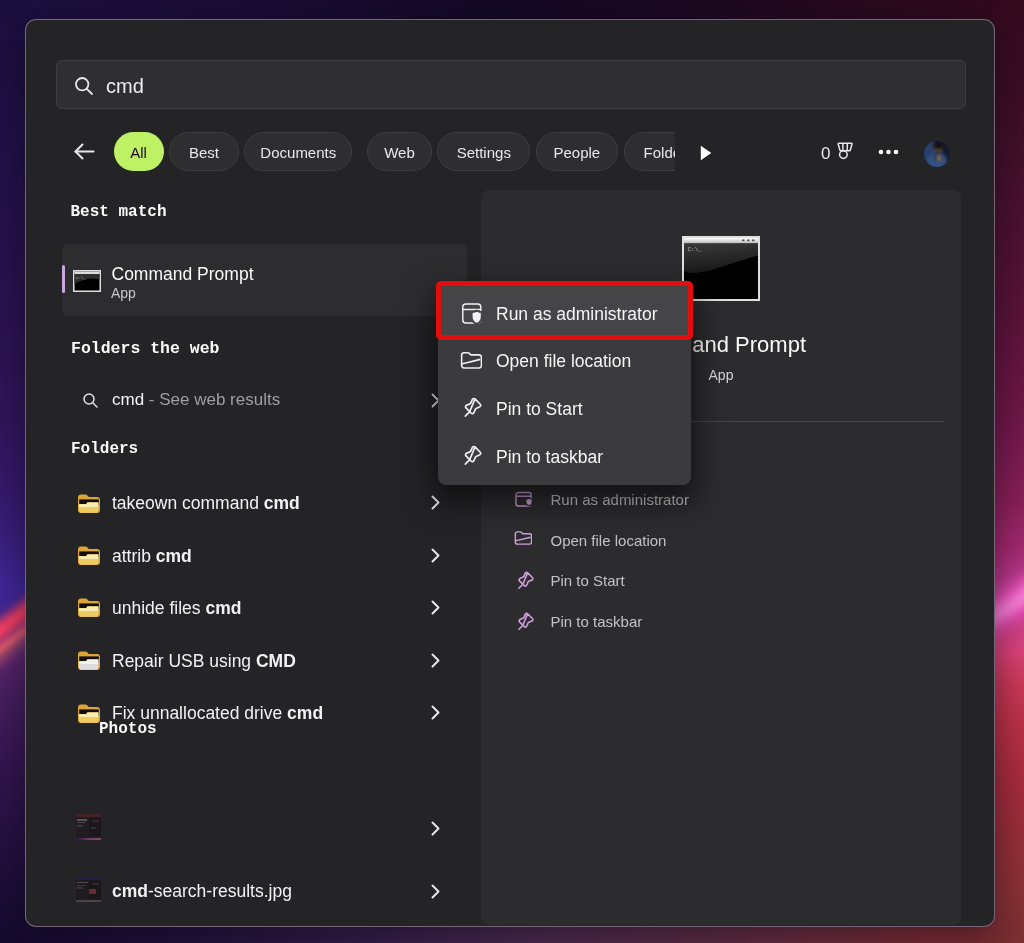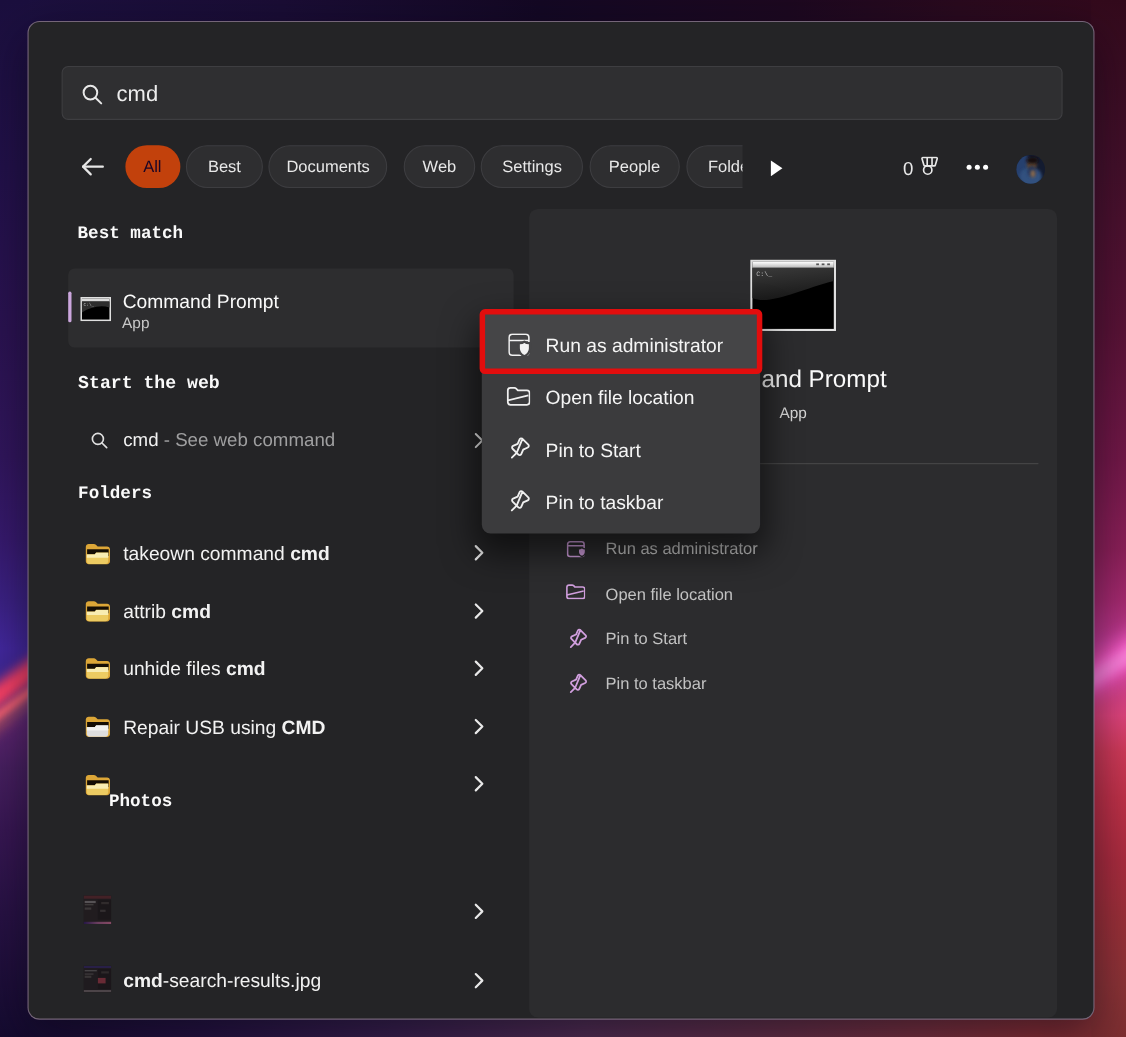--- a/index.html
+++ b/index.html
@@ -23,21 +23,21 @@
 
   
   #searchbox { left:30px; top:40px; width:910px; height:49px; background:#2f2f31;
     border:1px solid #3e3e41; border-radius:6px; }
   #searchtext { left:80px; top:55px; font-size:20px; color:#ededed; }
 
   
   .chip { position:absolute; top:112px; height:39px; border-radius:20px; background:#2e2e30;
     border:1px solid #3d3d40; color:#e8e8e8; font-size:15px; text-align:center; }
   .chip span { position:absolute; left:0; right:0; top:50%; transform:translateY(-50%); }
-  #chip-all { background:#c2410c; border:none; color:#1a0526; }
+  #chip-all { background:#bef264; border:none; color:#1a0526; }
   #topoverlay { left:649px; top:105px; width:300px; height:55px; background:#242426; }
 
   
   #rpanel { left:455px; top:170px; width:480px; height:735px; background:#2c2c2e; border-radius:8px; }
 
   
   #bmcard { left:36px; top:224px; width:405px; height:72px; background:#2d2d2f; border-radius:6px; }
   #bmaccent { left:36px; top:245px; width:3px; height:28px; background:#cba6dd; border-radius:2px; }
 
   .h15 { position:absolute; font-size:16px; font-weight:bold; color:#fafafa;font-family:Liberation Mono, monospace; }
@@ -192,29 +192,29 @@
     <div id="bmaccent" class="abs"></div>
     <div class="abs" style="left:85.5px; top:244px; font-size:17.5px; color:#fafafa;">Command Prompt</div>
     <div class="abs" style="left:85px; top:265px; font-size:14px; color:#c8c8c8;">App</div>
 
     <svg class="abs" style="left:47px; top:250px;" width="28" height="22" viewBox="0 0 28 22">
       <rect x="0.75" y="0.75" width="26.5" height="20.5" fill="#000" stroke="#e0e0e0" stroke-width="1.5"></rect>
       <rect x="1.5" y="1.5" width="25" height="2.6" fill="#dcdcdc"></rect>
       <path d="M1.5 4.1 H26.5 V9.5 C18 7 9 9.5 1.5 14 Z" fill="#2e2e2e"></path>
       <text x="3" y="8.6" font-family="Liberation Mono, monospace" font-size="4" fill="#bbb">C:\_</text>
     </svg>
-    <div class="h15" style="left:45px; top:318.5px; font-size:16.5px;">Start the web</div>
+    <div class="h15" style="left:45px; top:318.5px; font-size:16.5px;">Folders the web</div>
     <svg class="abs" style="left:56px; top:372px;" width="17" height="17" viewBox="0 0 17 17" fill="none" stroke="#e0e0e0" stroke-width="1.5" stroke-linecap="round">
       <circle cx="7" cy="7" r="5"></circle>
       <line x1="10.7" y1="10.7" x2="15" y2="15"></line>
     </svg>
     <svg class="chv abs" style="top:373px;" width="9" height="15" viewBox="0 0 9 15" fill="none" stroke="#e8e8e8" stroke-width="1.8" stroke-linecap="round" stroke-linejoin="round">
       <polyline points="1.5,1.5 7.5,7.5 1.5,13.5"></polyline>
     </svg>
-    <div class="abs" style="left:86px; top:370px; font-size:17px; color:#f2f2f2;">cmd <span class="gray">- See web command</span></div>
+    <div class="abs" style="left:86px; top:370px; font-size:17px; color:#f2f2f2;">cmd <span class="gray">- See web results</span></div>
 
     <div class="h15" style="left:45px; top:419.5px;">Folders</div>
     <svg class="fold" style="top:472.5px;" viewBox="0 0 24 21">
       <use href="#folderic"></use>
     </svg>
     <svg class="fold" style="top:525px;" viewBox="0 0 24 21">
       <use href="#folderic"></use>
     </svg>
     <svg class="fold" style="top:577.2px;" viewBox="0 0 24 21">
       <use href="#folderic"></use>
@@ -237,20 +237,21 @@
     <svg class="chv abs" style="top:632.5px;" width="9" height="15" viewBox="0 0 9 15" fill="none" stroke="#e8e8e8" stroke-width="2" stroke-linecap="round" stroke-linejoin="round">
       <polyline points="1.5,1.5 7.5,7.5 1.5,13.5"></polyline>
     </svg>
     <svg class="chv abs" style="top:685px;" width="9" height="15" viewBox="0 0 9 15" fill="none" stroke="#e8e8e8" stroke-width="2" stroke-linecap="round" stroke-linejoin="round">
       <polyline points="1.5,1.5 7.5,7.5 1.5,13.5"></polyline>
     </svg>
     <div class="rowtext" style="left:86px; top:473px;">takeown command <b>cmd</b></div>
     <div class="rowtext" style="left:86px; top:525.5px;">attrib <b>cmd</b></div>
     <div class="rowtext" style="left:86px; top:578px;">unhide files <b>cmd</b></div>
     <div class="rowtext" style="left:86px; top:630.5px;">Repair USB using <b>CMD</b></div>
+    <div class="rowtext" style="left:86px; top:683px;">Fix unnallocated drive <b>cmd</b></div>
 
     <div class="h15" style="left:45px; top:700px;margin-left:28px;">Photos</div>
     <div class="abs" style="left:49.5px; top:794px; width:25.5px; height:26px; background:#292226; overflow:hidden; filter:brightness(0.82) saturate(0.85) blur(0.3px);">
       <div class="abs" style="left:0; top:0; width:26px; height:3px; background:#57272e;"></div>
       <div class="abs" style="left:1px; top:5px; width:10px; height:1.5px; background:#6a6468;"></div>
       <div class="abs" style="left:1px; top:8px; width:8px; height:1px; background:#55504f;"></div>
       <div class="abs" style="left:1px; top:11px; width:6px; height:2px; background:#4a4446;"></div>
       <div class="abs" style="left:13px; top:4px; width:12px; height:18px; background:#221c20;"></div>
       <div class="abs" style="left:16px; top:6px; width:7px; height:2px; background:#3c3436;"></div>
       <div class="abs" style="left:15px; top:13px; width:5px; height:1.5px; background:#403a3c;"></div>

